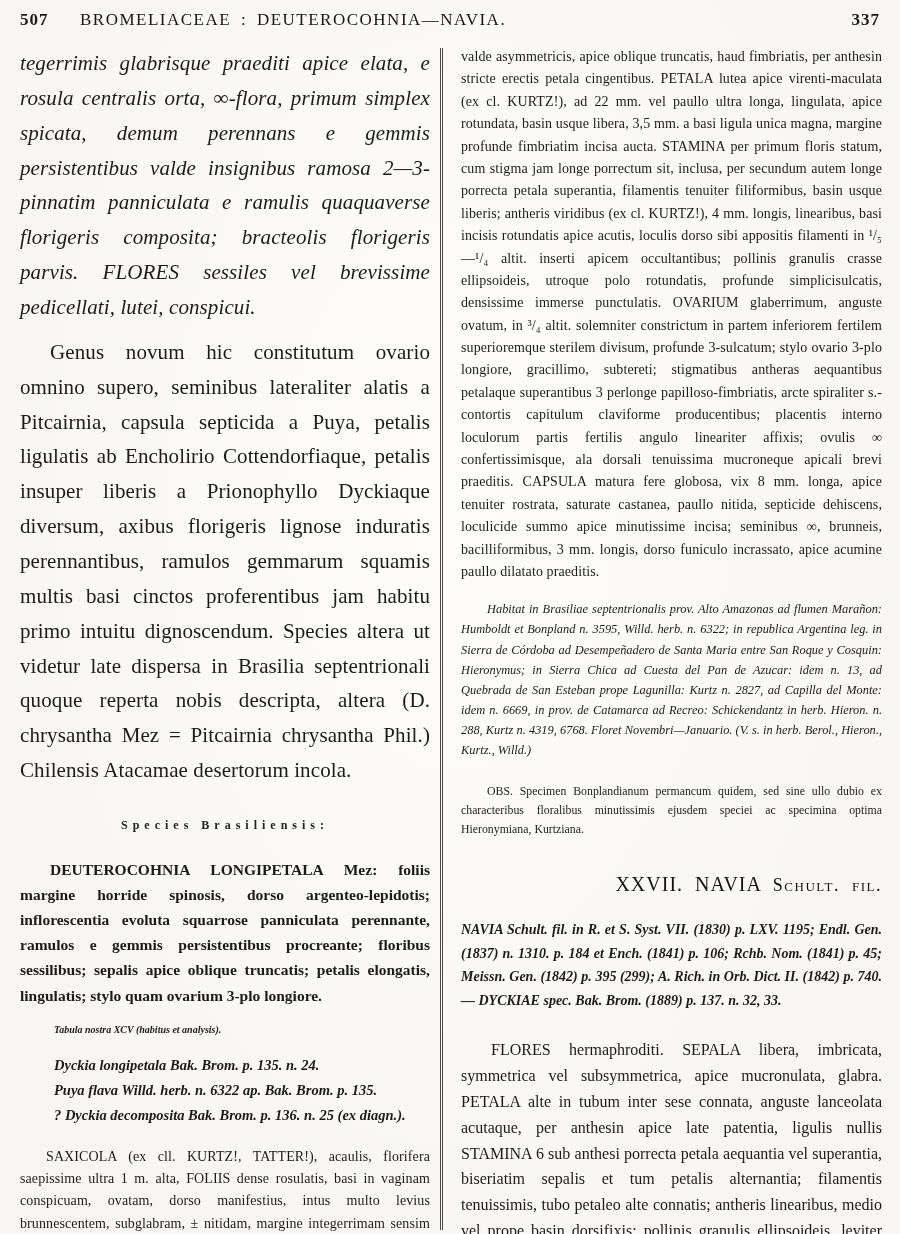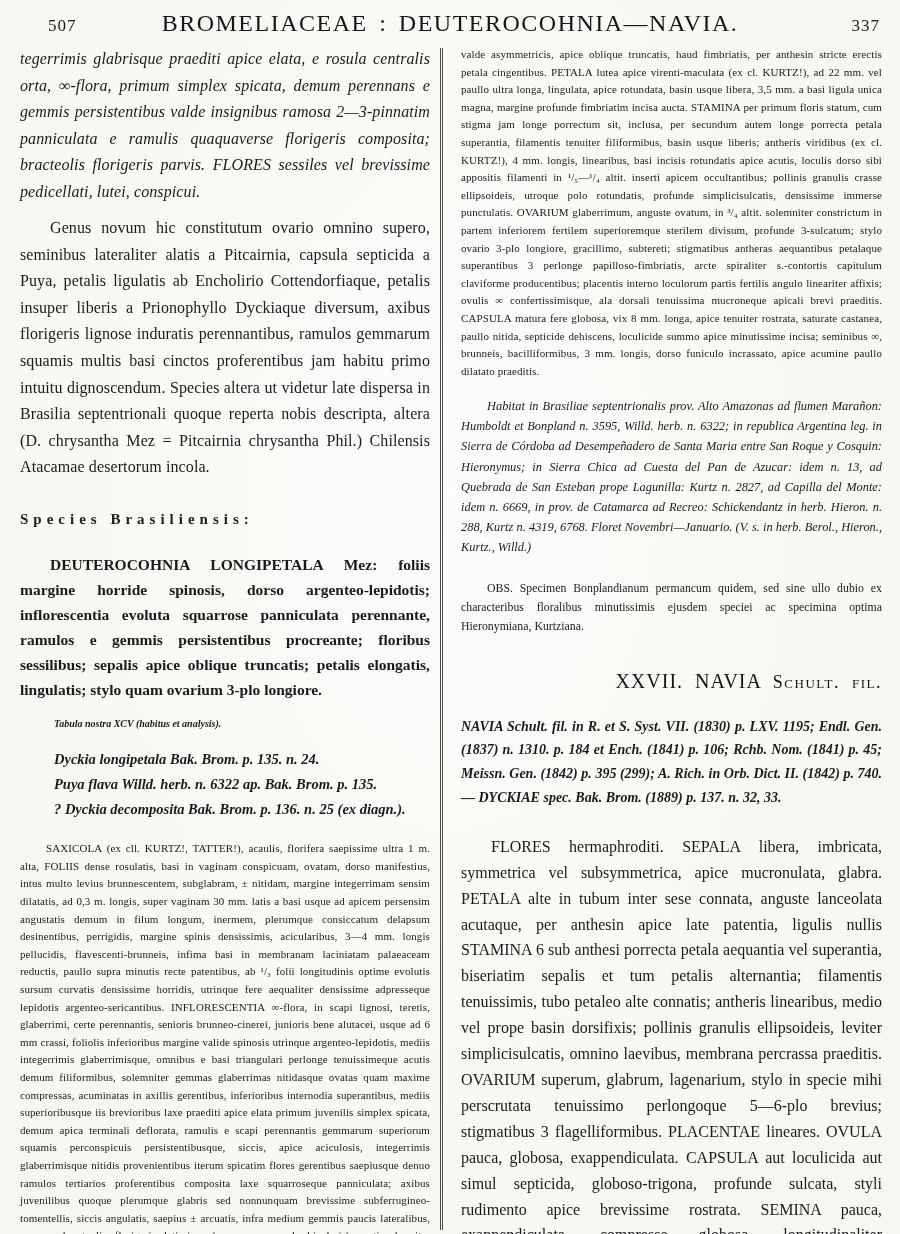--- a/index.html
+++ b/index.html
@@ -18,25 +18,25 @@
       radial-gradient(ellipse at 50% 40%, rgba(255,255,255,.55), rgba(0,0,0,.015) 80%),
       #fbfaf6;
     padding-top: 10px;
   }
   
   .running-head {
     display: flex; align-items: baseline;
     padding: 0 20px;
     height: 30px;
   }
-  .pageno { font-size: 17px; font-weight: normal; letter-spacing: 1px; width: 60px; margin-left: 28px; }
+  .pageno { font-size: 17px; font-weight: bold; letter-spacing: 1px; width: 60px; }
   .pageno.right { text-align: right; }
   .run-title {
-    flex: 1; text-align: center;
-    font-size: 24px; letter-spacing: 1.5px;
+    flex: 1; 
+    font-size: 17px; letter-spacing: 1.5px;
     word-spacing: 4px;
     color: #161616;
   }
   
   .columns {
     display: flex;
     padding: 6px 18px 0 20px;
     height: 1188px;
     box-sizing: border-box;
   }
@@ -47,44 +47,44 @@
     border-left: 3px double #4c4a46;
     margin: 2px 3px 0 0;
     height: 100%;
   }
   .col-right { flex: 1; padding-left: 12px; }
 
   p { margin: 0; }
   .justify { text-align: justify; text-justify: inter-word; }
 
   
-  .main-text { font-size: 16px; line-height: 1.66; letter-spacing: .1px; font-family: Liberation Serif, serif; }
+  .main-text { font-size: 21px; line-height: 1.66; letter-spacing: .1px; font-family: Liberation Serif, serif; }
   .lead-italic { font-style: italic; font-weight: 500; }
   .indent { text-indent: 30px; }
 
   
   .species-heading {
-    text-align: left;
-    font-size: 15px; font-weight: bold;
+    text-align: center;
+    font-size: 12px; font-weight: bold;
     letter-spacing: 5px;
     margin: 30px 0 24px 0;
     color: #222;
   }
   .species-desc { font-weight: bold; font-size: 15.5px; line-height: 1.62; }
   .tabula {
     font-weight: bold; font-style: italic;
     font-size: 10px; margin: 16px 0 0 34px;
   }
   .synonyms {
     font-weight: bold; font-style: italic;
     font-size: 14.5px; line-height: 1.72;
     margin: 18px 0 18px 34px;
   }
   
-  .small-text { font-size: 11px; line-height: 1.6; letter-spacing: .1px; }
+  .small-text { font-size: 14px; line-height: 1.6; letter-spacing: .1px; }
   .small-indent { text-indent: 26px; }
   .mt-small { margin-top: 14px; }
   .habitat { font-style: italic; font-size: 12.4px; line-height: 1.62; margin-top: 16px; }
   .obs { font-size: 11.8px; line-height: 1.6; margin-top: 22px; }
 
   
   .navia-heading {
     text-align: right;
     font-size: 20px;
     letter-spacing: 1px; word-spacing: 6px;

